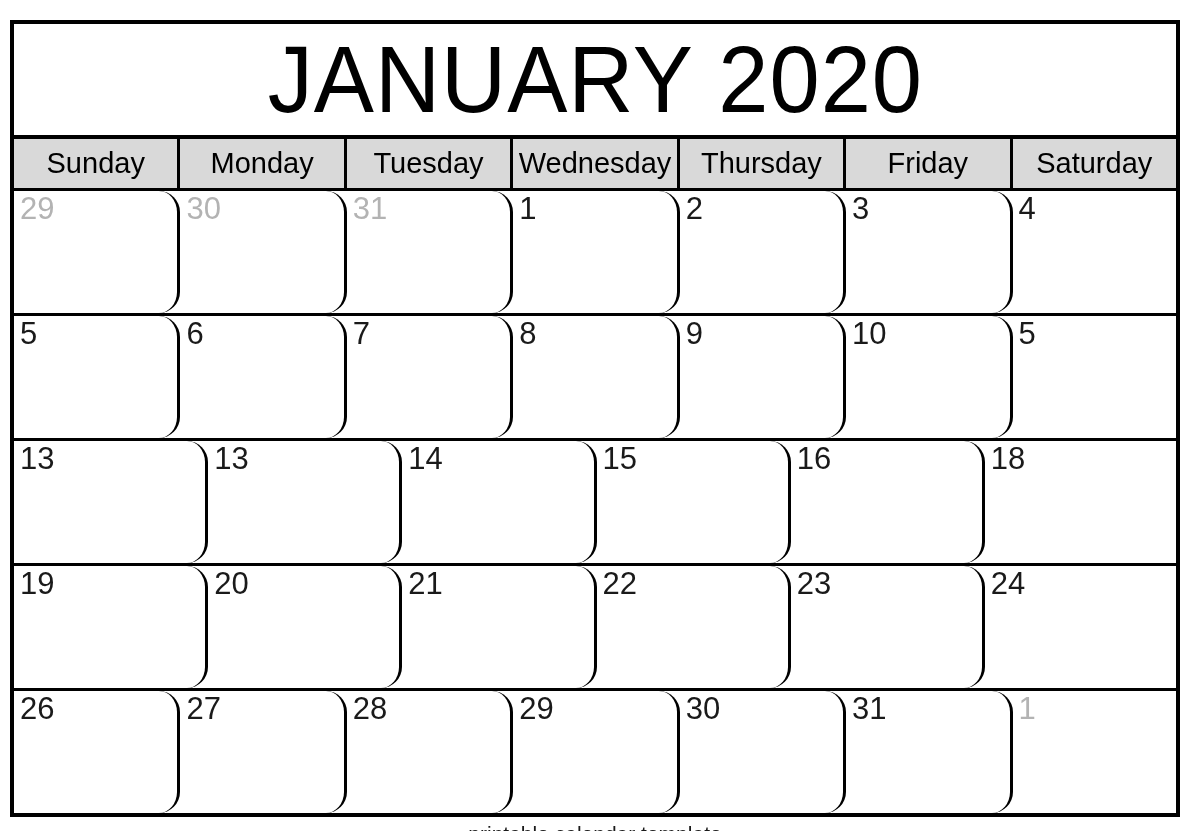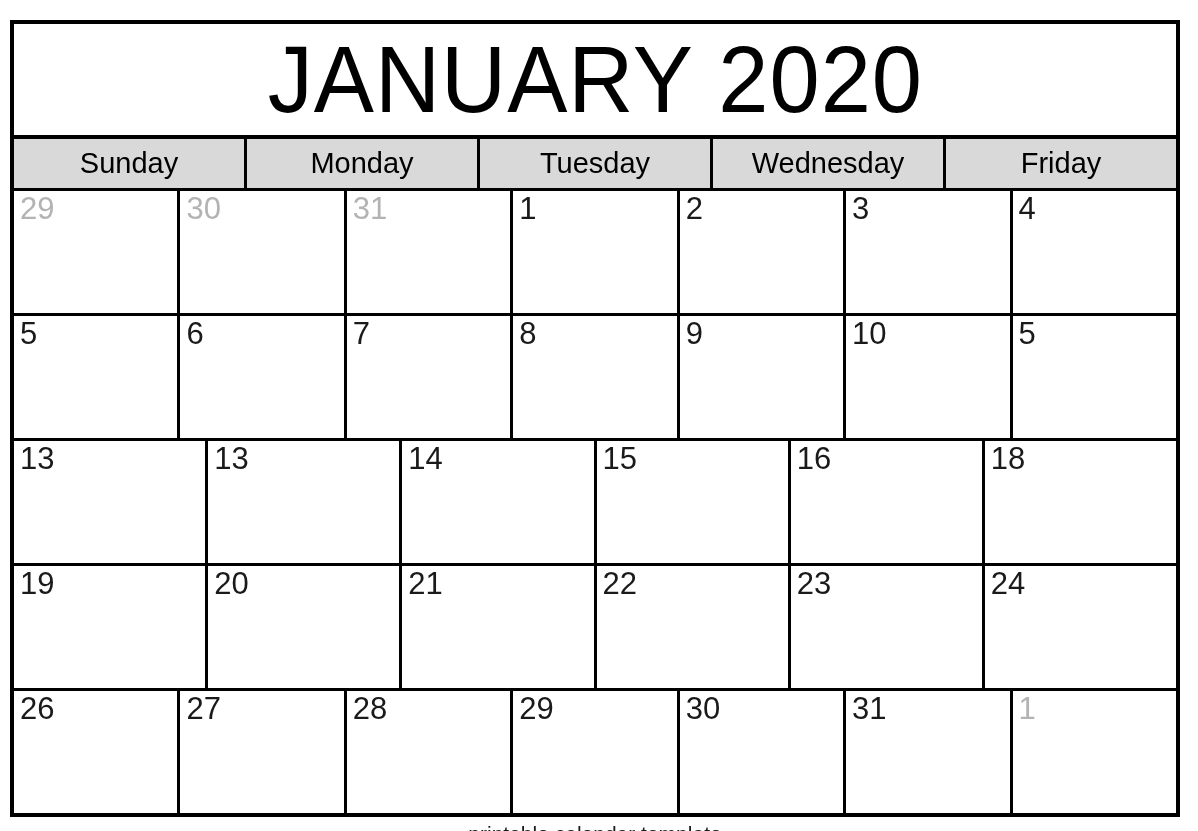--- a/index.html
+++ b/index.html
@@ -92,20 +92,21 @@
     min-height: 0;
   }
   .week-row:last-child { border-bottom: none; text-align: center; }
 
   .day-cell {
     flex: 1 1 0;
     border-right: 3px solid #000000;
     position: relative;
     background: #ffffff;
     overflow: hidden;
+    border-radius: 21px;
   }
   .day-cell:last-child { border-right: none; }
 
   .day-num {
     position: absolute;
     left: 6px;
     top: 1px;
     font-size: 31px;
     line-height: 1.12;
     color: #1a1a1a;
@@ -143,21 +144,23 @@
 
     <div class="title-row">
       <div class="title-text">JANUARY 2020</div>
     </div>
 
     <div class="dow-row">
         <div class="dow-cell">Sunday</div>
         <div class="dow-cell">Monday</div>
         <div class="dow-cell">Tuesday</div>
         <div class="dow-cell">Wednesday</div>
+        <div class="dow-cell">Thursday</div>
         <div class="dow-cell">Friday</div>
+        <div class="dow-cell">Saturday</div>
       </div>
 
     <div class="weeks">
         <div class="week-row">
           <div class="day-cell muted">
             <span class="day-num">29</span>
           </div>
           <div class="day-cell muted">
             <span class="day-num">30</span>
           </div>

